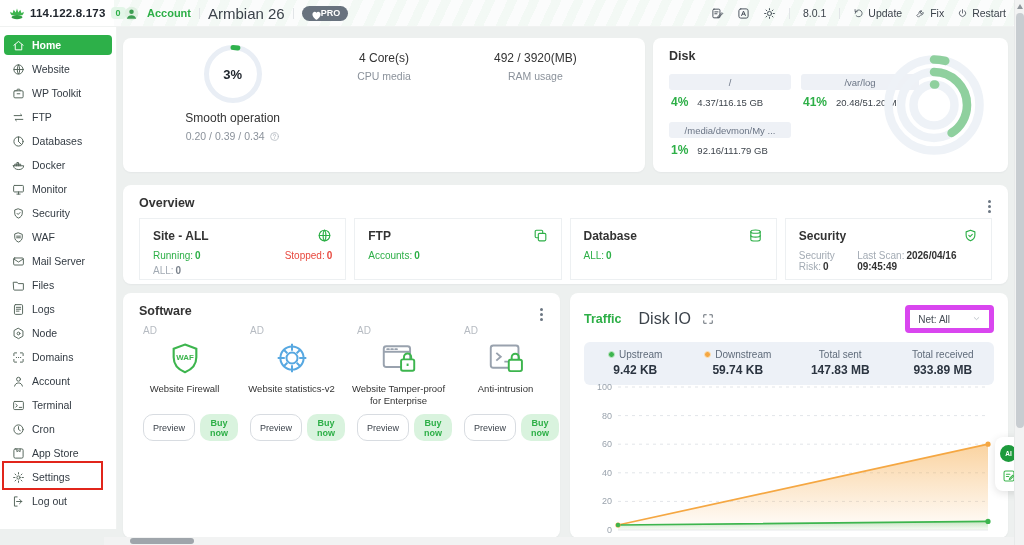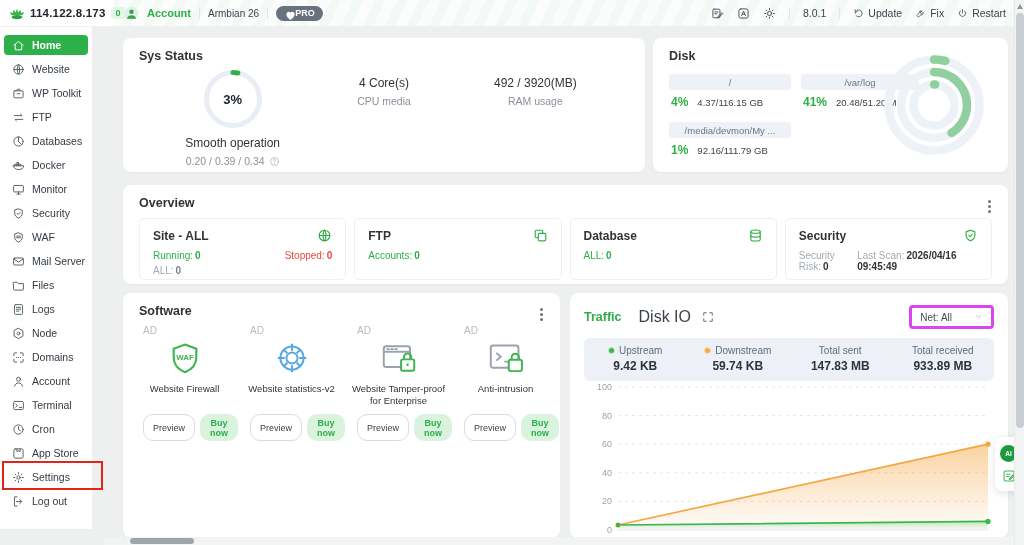--- a/index.html
+++ b/index.html
@@ -13,34 +13,34 @@
     border-bottom:1px solid #f0f2f1; display:flex; align-items:center; }
   .hdr-left { width:114px; height:100%; background:#fff; display:flex; align-items:center; padding-left:9px; gap:5px; flex-shrink:0; }
   .logo { width:16px; height:16px; color:#3db54e; }
   .logo svg { width:16px; height:16px; }
   .ip { font-size:11.5px; font-weight:700; color:#20262e; letter-spacing:.2px; }
   .ip-badge { background:#e3f6e8; color:#2daf47; font-size:9px; font-weight:700; border-radius:4px; padding:1px 5px; }
   .hdr-user { display:flex; align-items:center; gap:8px; margin-left:10px; }
   .avatar { width:15px; height:15px; border-radius:50%; overflow:hidden; }
   .avatar svg { width:15px; height:15px; }
   .acct { color:#2daf47; font-size:11px; font-weight:700; cursor:pointer; }
-  .os { font-size:10px; color:#3c434b; }
+  .os { font-size:15px; color:#3c434b; }
   .vdiv { width:1px; height:11px; background:#e2e5e8; display:inline-block; }
   .pro { display:flex; align-items:center; gap:3px; background:#68727e; color:#fff; font-size:9px; font-weight:700; padding:2.5px 8px; border-radius:9px; cursor:pointer; }
   .pro svg { width:8px; height:8px; }
   .hdr-right { margin-left:auto; display:flex; align-items:center; gap:13px; padding-right:18px; }
   .hicon { width:13px; height:13px; color:#4a525c; cursor:pointer; }
   .hicon svg { width:13px; height:13px; }
   .ver { font-size:10.5px; color:#3c434b; }
   .hact { display:flex; align-items:center; gap:4px; font-size:10.5px; color:#3c434b; cursor:pointer; }
   .hact .hicon { width:11px; height:11px; }
   .hact .hicon svg { width:11px; height:11px; }
 
   
-  aside { position:absolute; top:27px; left:0; bottom:16px; width:92px; background:#fff; padding-top:8px; z-index:5; box-shadow:1px 0 0 #f0f2f1; }
+  aside { position:absolute; top:27px; left:0; bottom:16px; width:116px; background:#fff; padding-top:8px; z-index:5; box-shadow:1px 0 0 #f0f2f1; }
   .side-item { display:flex; align-items:center; height:20px; margin:0 4px 4px 4px; padding-left:8px; border-radius:4px; font-size:10.5px; color:#323a42; cursor:pointer; }
   .side-item .si-icon { width:13px; height:13px; margin-right:7px; color:#55665c; flex-shrink:0; }
   .side-item .si-icon svg { width:13px; height:13px; }
   .side-item.active { background:#2db049; color:#fff; font-weight:700; }
   .side-item.active .si-icon { color:#fff; }
 
   
   .card { position:absolute; background:#fff; border-radius:8px; box-shadow:0 1px 2px rgba(16,24,40,.04); }
   .card-title { font-size:12.5px; font-weight:700; color:#333; padding:11px 16px 0; }
   #sys-card { left:123px; top:38px; width:522px; height:134px; }
@@ -64,21 +64,21 @@
   
   #disk-parts { position:absolute; left:16px; top:36px; display:grid; grid-template-columns:122px 118px; column-gap:10px; row-gap:13px; }
   .part .chip { background:#eef1f6; border-radius:3px; font-size:9.5px; color:#6b7585; text-align:center; padding:2.5px 5px; white-space:nowrap; overflow:hidden; text-overflow:ellipsis; }
   .part .prow { display:flex; align-items:center; gap:9px; margin-top:5px; padding-left:2px; }
   .part .pct { color:#2daf47; font-weight:700; font-size:12px; }
   .part .use { font-size:9.5px; color:#3c434b; }
   #disk-ring { position:absolute; right:20px; top:13px; width:108px; height:108px; }
 
   
   #ov-cards { position:absolute; left:16px; right:16px; top:33px; display:flex; gap:8px; }
-  .ov-card { flex:1; border:1px solid #edf0f2; border-radius:5px; padding:9px 13px; height:62px; cursor:pointer; background:#fff; }
+  .ov-card { flex:1; border:1px solid #edf0f2; border-radius:0; padding:9px 13px; height:62px; cursor:pointer; background:#fff; }
   .ov-head { display:flex; justify-content:space-between; align-items:center; }
   .ov-title { font-size:12px; font-weight:700; color:#333; }
   .ov-icon { width:15px; height:15px; color:#2daf47; }
   .ov-icon svg { width:15px; height:15px; }
   .ov-row { display:flex; justify-content:space-between; font-size:10px; margin-top:7px; }
   .ov-row + .ov-row { margin-top:4px; }
   .st .val { font-weight:700; margin-left:2px; }
   .st-green { color:#2daf47; }
   .st-red { color:#e8493f; }
   .st-gray { color:#a3abb4; } .st-gray .val { color:#7a828c; }
@@ -95,21 +95,21 @@
   .sw-btns { display:flex; gap:5px; margin-top:6px;margin-left:12px; }
   .btn-preview { font-size:9px; color:#3c434b; background:#fff; border:1px solid #d8dce1; border-radius:10px; padding:3px 9px; cursor:pointer; font-family:inherit; }
   .btn-buy { font-size:9px; color:#2daf47; font-weight:700; background:#d9f3de; border:none; border-radius:10px; padding:3.5px 10px; cursor:pointer; font-family:inherit; }
 
   
   .tr-head { display:flex; align-items:center; padding:12px 14px 0; }
   #tr-tab-active { color:#2daf47; font-size:12.5px; font-weight:700; cursor:pointer; }
   #tr-tab2 { margin-left:17px; font-size:16px; color:#3c434b; cursor:pointer; }
   .expand { margin-left:11px; width:12px; height:12px; color:#555e68; cursor:pointer; }
   .expand svg { width:12px; height:12px; }
-  .net-select { margin-left:auto; border:3px solid #d946ef; border-radius:4px; font-size:10px; color:#444b54; padding:3.5px 8px; display:flex; align-items:flex-start; gap:22px; background:#fff; cursor:pointer; }
+  .net-select { margin-left:auto; border:5px solid #d946ef; border-radius:4px; font-size:10px; color:#444b54; padding:3.5px 8px; display:flex; align-items:flex-start; gap:22px; background:#fff; cursor:pointer; }
   .net-select .chev { width:9px; height:9px; color:#a6adb5; }
   .net-select .chev svg { width:9px; height:9px; }
   .tr-stats { margin:9px 14px 0; background:#edf1f7; border-radius:6px; display:flex; padding:7px 0 8px; }
   .tr-col { flex:1; text-align:center; }
   .tr-lab { font-size:10px; color:#5f6b7a; display:flex; justify-content:center; align-items:center; gap:4px; }
   .tr-dot { width:7px; height:7px; border-radius:50%; }
   .tr-val { font-size:12px; font-weight:700; color:#2b3440; margin-top:3px; }
   #tr-chart { position:absolute; left:14px; top:86px; width:410px; height:158px; }
 
   
@@ -394,21 +394,20 @@
         <svg viewBox="0 0 24 24" fill="none" stroke="currentColor" stroke-width="1.8" stroke-linecap="round" stroke-linejoin="round">
           <path d="M9.5 3.5H4.5v17h5M14 8l4 4-4 4M18 12H8.5"></path>
         </svg>
       </span>
       <span class="si-label">Log out</span>
     </div>
   </aside>
 
 <main>
   <section class="card" id="sys-card">
-    <div class="card-title">Sys Status</div>
     <div id="gauges">
         <div class="gauge-col">
           <div class="gauge">
             <svg width="60" height="60" viewBox="0 0 60 60">
               <circle cx="30" cy="30" r="26.5" stroke="#e9eef5" stroke-width="5" fill="none"></circle>
               <circle cx="30" cy="30" r="26.5" stroke="#2fb24c" stroke-width="5" fill="none" stroke-linecap="round" stroke-dasharray="4.995132319207771 161.50927832105126" transform="rotate(-90 30 30)"></circle>
             </svg>
             <div class="gval">3%</div>
           </div>
           <div class="g-line1">Smooth operation</div>

